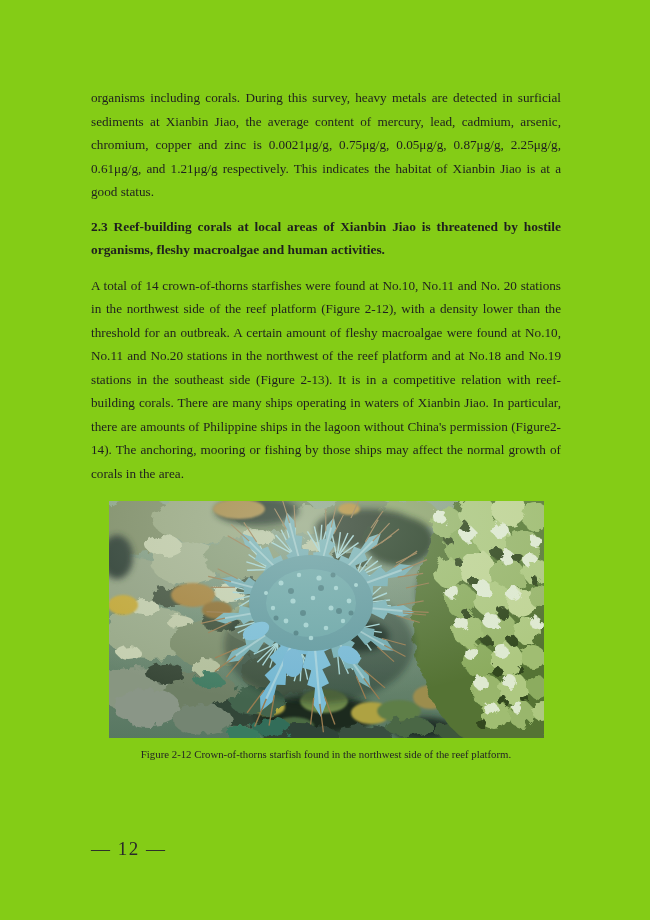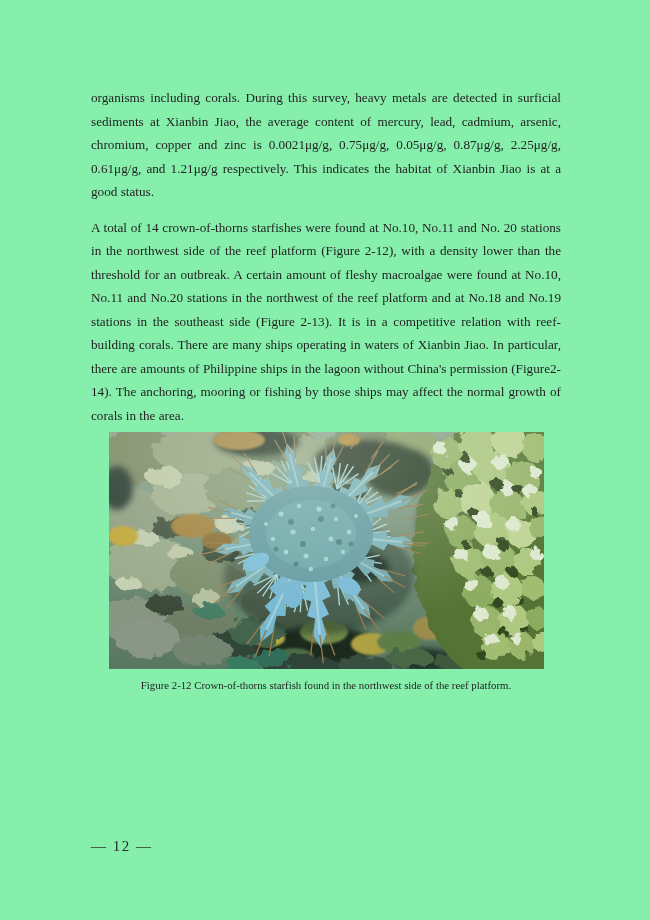--- a/index.html
+++ b/index.html
@@ -1,19 +1,19 @@
 <!DOCTYPE html>
 <html><head>
 <meta charset="utf-8">
 <style>
   html,body { margin:0; padding:0; background:#ffffff; }
   .page {
     position:relative;
     width:650px; height:920px;
-    background:#86efac;
+    background:#84cc16;
     overflow:hidden;
     font-family:"Liberation Serif","DejaVu Serif",serif;
     color:#1f1f1f;
   }
   .content {
     position:absolute;
     left:91px; top:86px;
     width:470px;
   }
   p.body {
@@ -23,54 +23,55 @@
     text-align:justify;
     color:#1f1f1f;
   }
   p.heading {
     font-weight:bold;
     margin-top:11px;
     font-size:13.4px;
   }
   p.para2 { margin-top:12px; }
   figure.fig {
-    margin:5px 0 0 0;
+    margin:16px 0 0 0;
     padding:0;
     width:470px;
   }
   .photo {
     width:435px; height:237px;
     margin:0 auto;
     overflow:hidden;
     background:#6e8d77;
   }
   .photo svg { display:block; }
   figcaption.caption {
     margin-top:9px;
     text-align:center;
     font-size:10.8px;
     line-height:14px;
     color:#242424;
   }
   .footer {
     position:absolute;
     left:91px; top:838px;
-    font-size:15px;
+    font-size:19px;
     letter-spacing:1.5px;
     color:#2a2a2a;
   }
 </style>
 </head>
 <body>
 
 <div class="page">
   <div class="content">
 
     <p class="body">organisms including corals. During this survey, heavy metals are detected in surficial sediments at Xianbin Jiao, the average content of mercury, lead, cadmium, arsenic, chromium, copper and zinc is 0.0021μg/g, 0.75μg/g, 0.05μg/g, 0.87μg/g, 2.25μg/g, 0.61μg/g, and 1.21μg/g respectively. This indicates the habitat of Xianbin Jiao is at a good status.</p>
 
+    <p class="body heading">2.3 Reef-building corals at local areas of Xianbin Jiao is threatened by hostile organisms, fleshy macroalgae and human activities.</p>
 
     <p class="body para2">A total of 14 crown-of-thorns starfishes were found at No.10, No.11 and No. 20 stations in the northwest side of the reef platform (Figure 2-12), with a density lower than the threshold for an outbreak. A certain amount of fleshy macroalgae were found at No.10, No.11 and No.20 stations in the northwest of the reef platform and at No.18 and No.19 stations in the southeast side (Figure 2-13). It is in a competitive relation with reef-building corals. There are many ships operating in waters of Xianbin Jiao. In particular, there are amounts of Philippine ships in the lagoon without China's permission (Figure2-14). The anchoring, mooring or fishing by those ships may affect the normal growth of corals in the area.</p>
 
     <figure class="fig">
       <div class="photo">
         <svg width="435" height="237" viewBox="0 0 435 237" role="img" aria-label="Crown-of-thorns starfish on a coral reef">
           <defs>
             <linearGradient id="bgG" x1="0" y1="0" x2="0" y2="1">
               <stop offset="0" stop-color="#8fa489"></stop>
               <stop offset="1" stop-color="#57755f"></stop>

